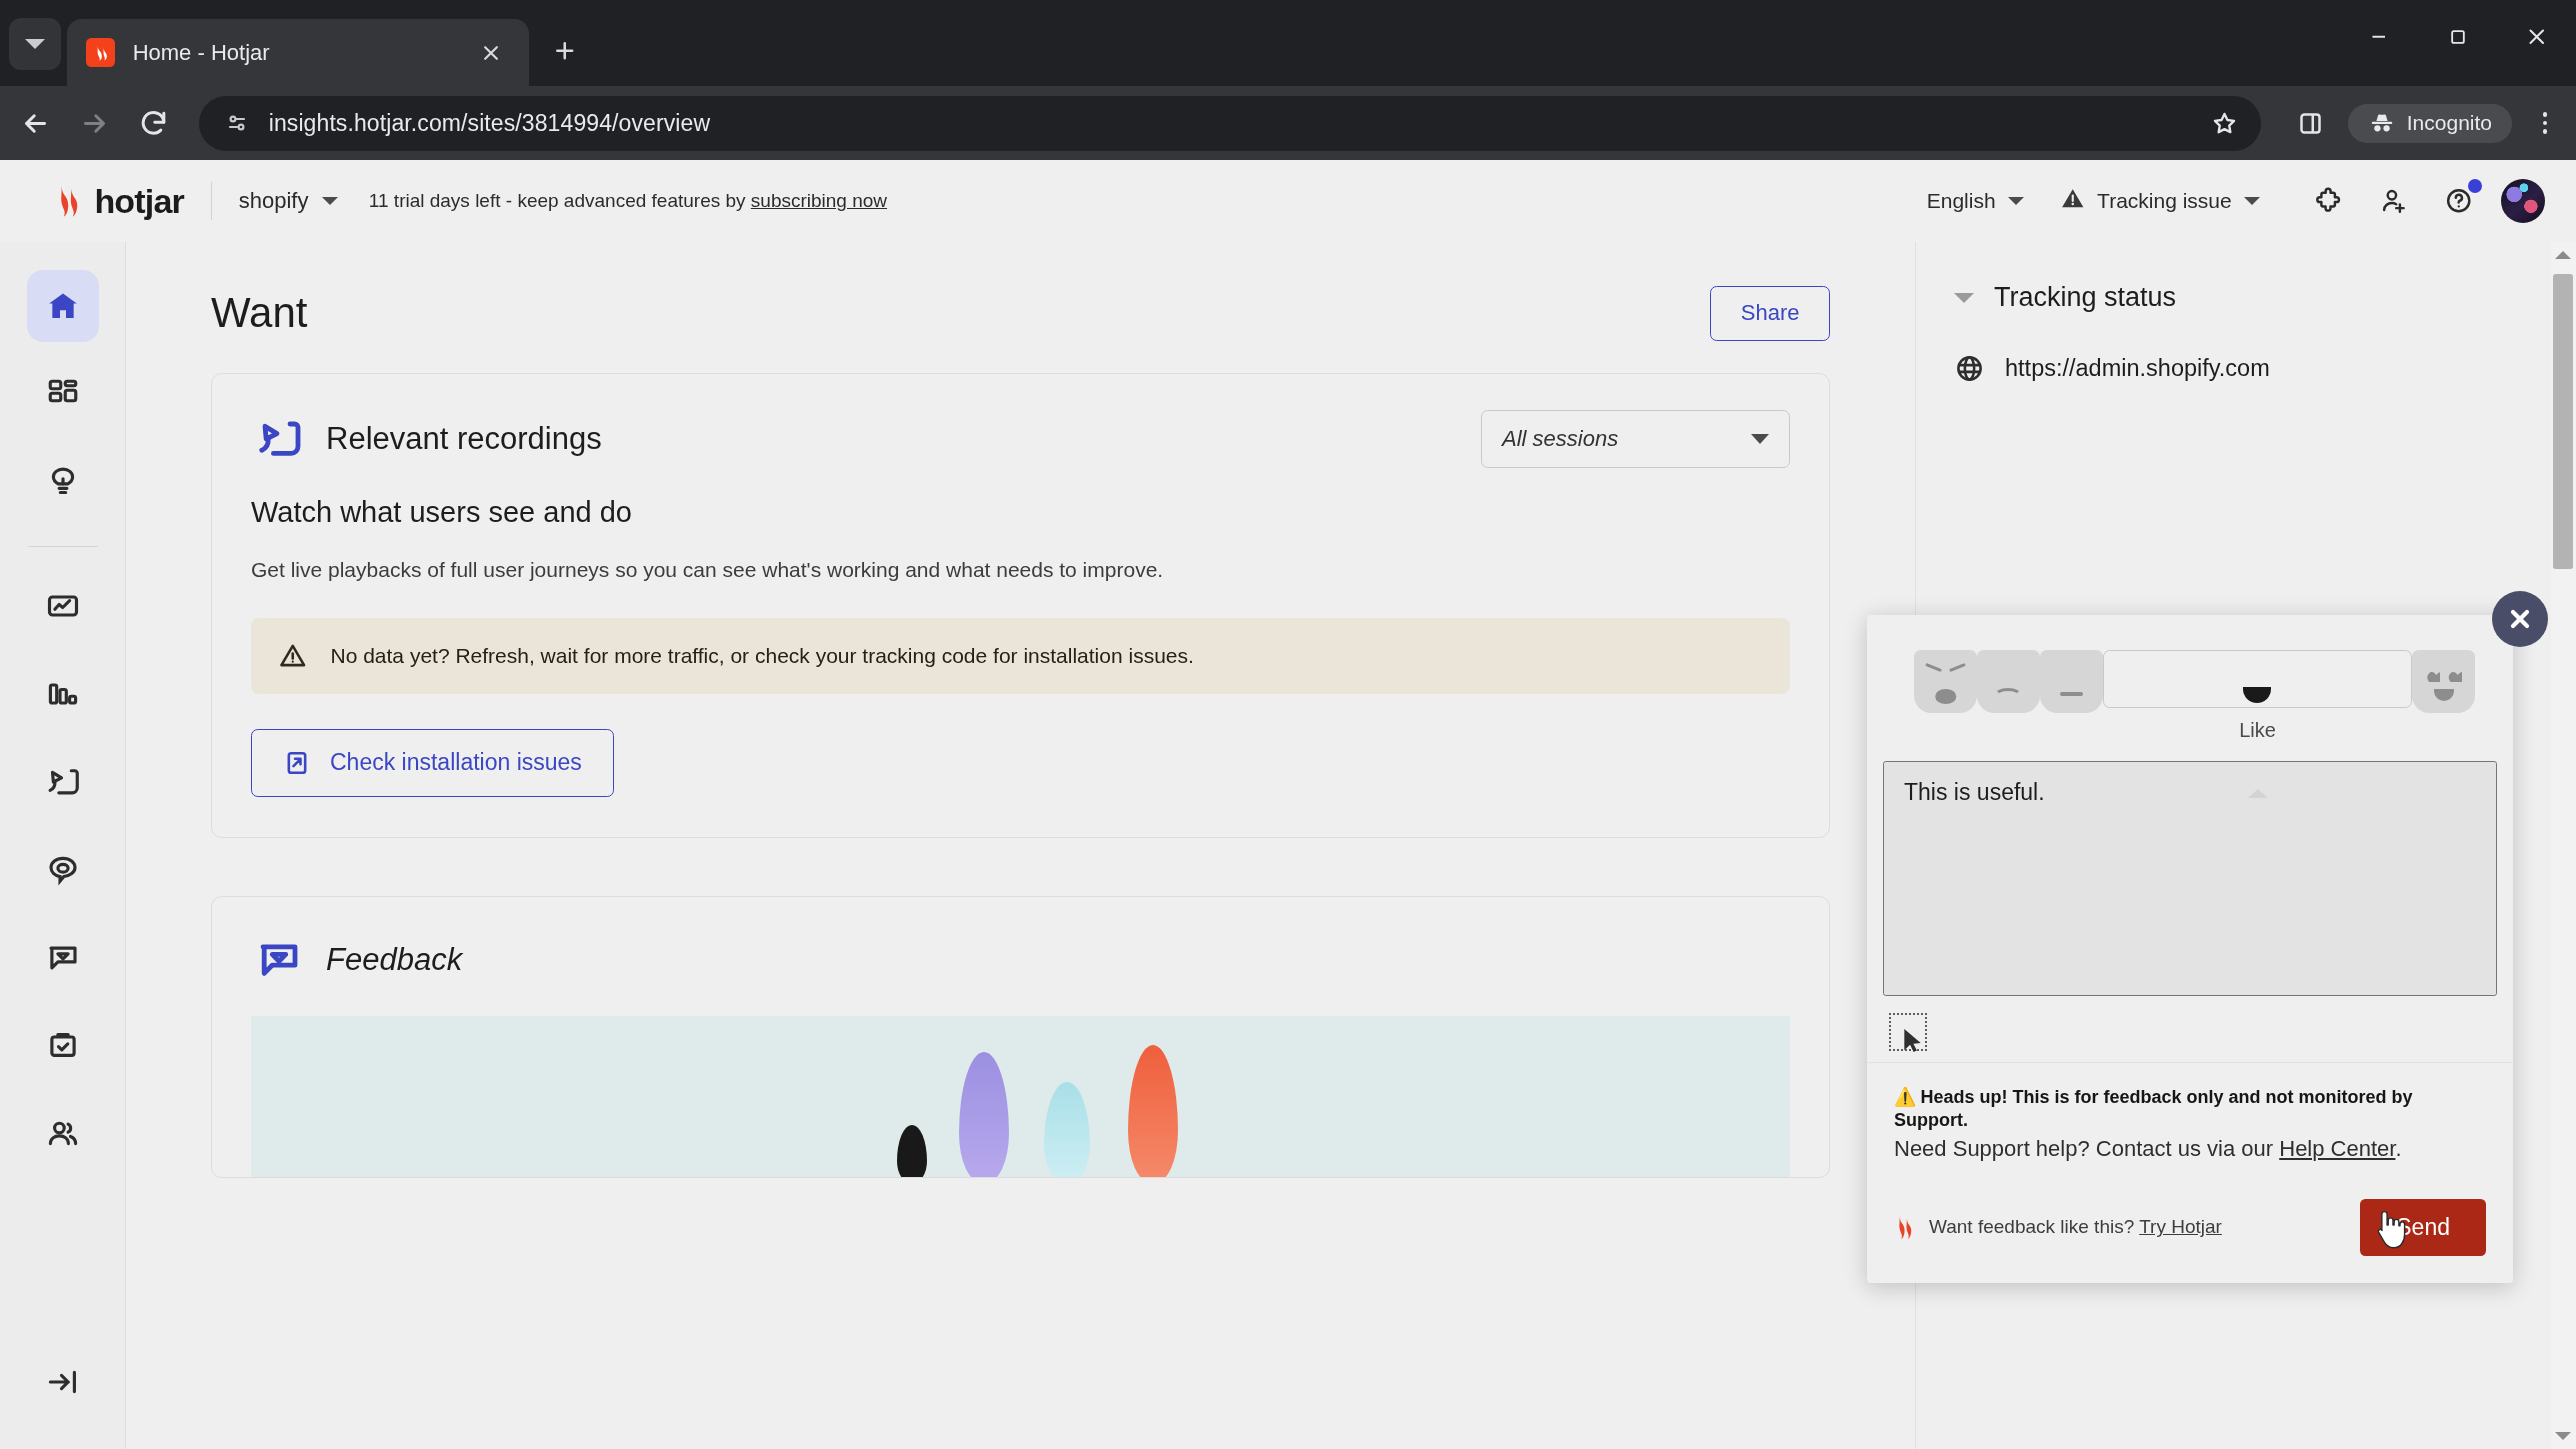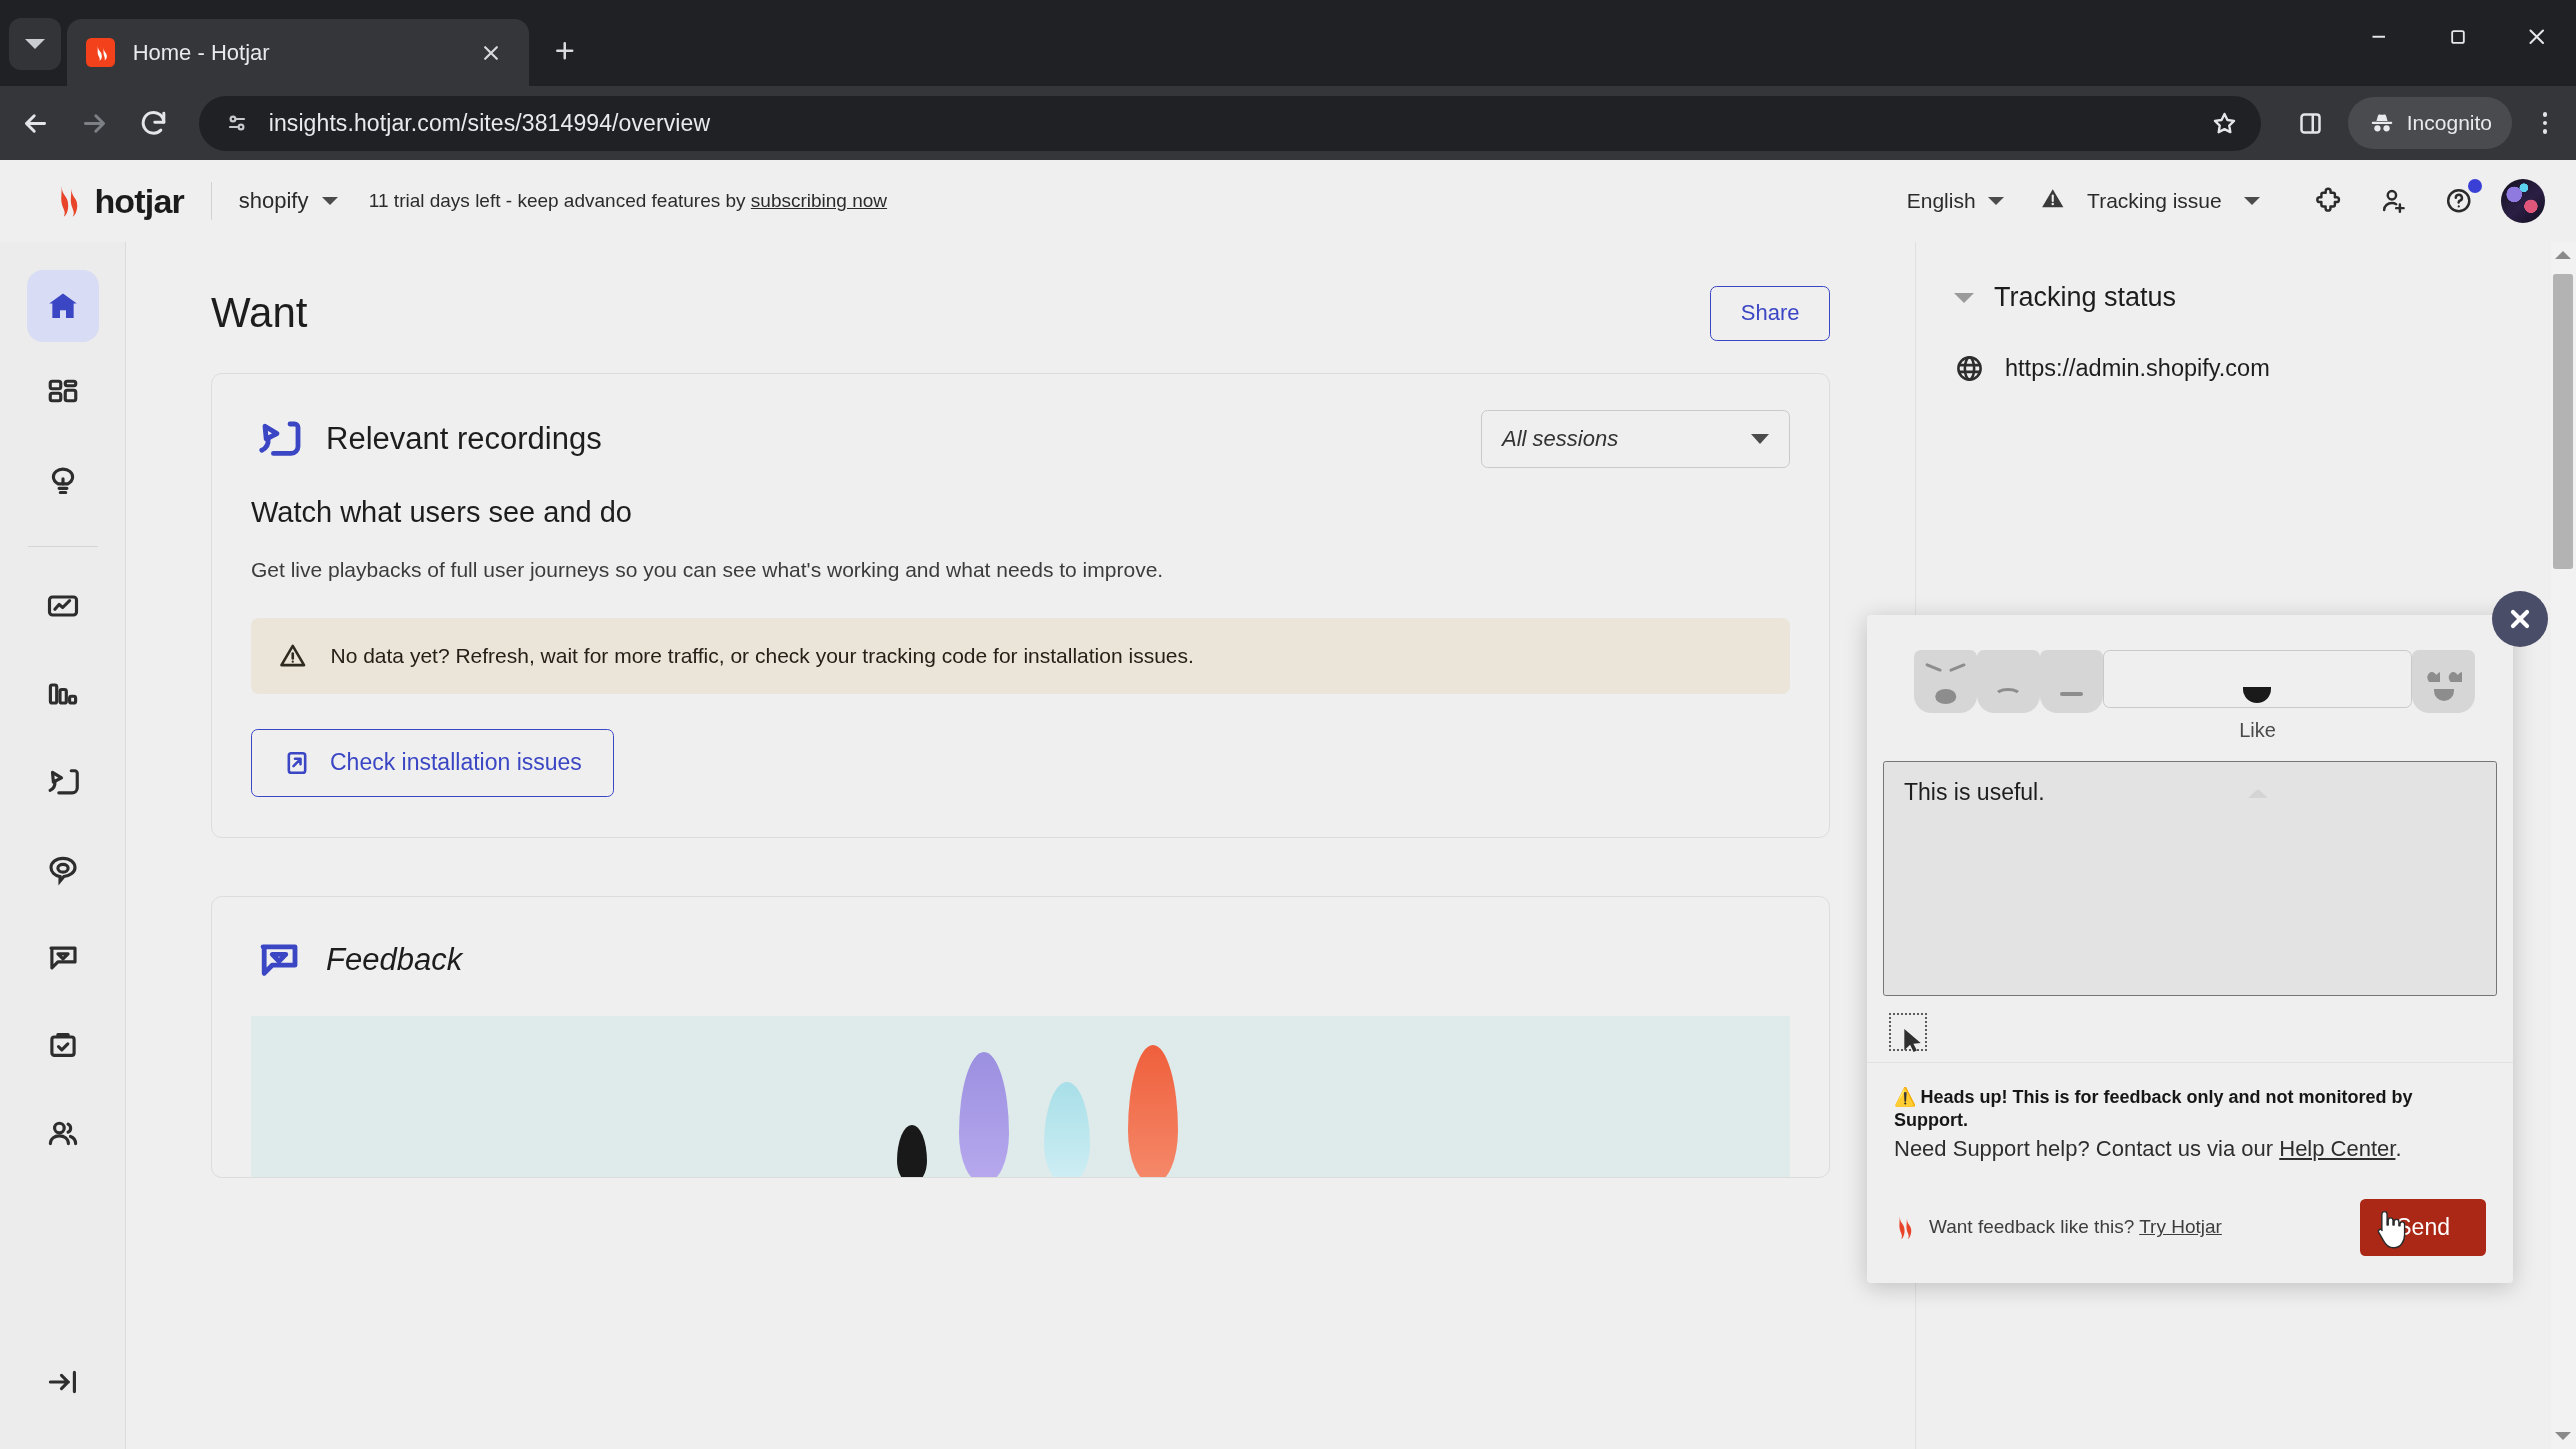--- a/index.html
+++ b/index.html
@@ -59,21 +59,21 @@
   }
   .omni-icon { width:43px;height:43px;border-radius:50%;display:flex;align-items:center;justify-content:center;cursor:pointer;}
   .omni-icon svg { width:24px;height:24px;stroke:#c7c9cd;stroke-width:2.2;fill:none;}
   .omni-url { flex:1; color:#e8eaed; font-size: 23px; margin-left: 10.7px; letter-spacing:0.1px; }
   .omni-star { width:47px;height:47px;border-radius:50%;display:flex;align-items:center;justify-content:center;cursor:pointer;}
   .omni-star svg { width:27px;height:27px;stroke:#e3e5e8;stroke-width:2.1;fill:none;}
 
   .tb-icon { width: 52px; height:52px; border-radius:50%; display:flex;align-items:center;justify-content:center; margin-left: 6.7px; cursor:pointer;}
   .tb-icon svg { width:27px;height:27px;stroke:#e3e5e8;stroke-width:2.2;fill:none;}
   .incognito {
-    height: 52px; border-radius: 28px; background:#4a4b4f; display:flex; align-items:center;
+    height: 39px; border-radius: 28px; background:#4a4b4f; display:flex; align-items:center;
     padding: 0 20px; margin-left: 12px; cursor:pointer; gap: 10.7px;
   }
   .incognito svg { width:28px;height:28px;fill:#e8eaed;}
   .incognito span { color:#e8eaed; font-size: 21px; }
   .kebab { width:50px;height:50px;border-radius:50%;display:flex;flex-direction:column;align-items:center;justify-content:center;gap:4px;margin-left:8px;cursor:pointer;}
   .kebab i { width:4.7px;height:4.7px;border-radius:50%;background:#e3e5e8;display:block;}
 
   
   .page { flex:1; background:#15803d; display:flex; flex-direction:column; position:relative; overflow:hidden; }
 
@@ -86,21 +86,21 @@
   .hj-logo .wordmark { font-size: 34px; font-weight:700; color:#1b1b1b; letter-spacing:-0.8px; }
   .hdr-div { width:0.7px; height:38px; background:#d2d2d2; margin: 0 27px; }
   .site-sel { display:flex; align-items:center; gap:13.4px; cursor:pointer; }
   .site-sel .name { font-size: 22px; color:#2a2a2a; }
   .caret { width:0;height:0;border-left:8px solid transparent;border-right:8px solid transparent;border-top:8.7px solid #4b4b4b;}
   .trial { font-size: 19px; color:#2c2c2c; margin-left: 31px; }
   .trial a { color:#2b2b2b; text-decoration: underline; }
   .hdr-right { margin-left:auto; display:flex; align-items:center; gap: 0; }
   .lang { display:flex;align-items:center;gap:12px;cursor:pointer; margin-right: 36px;}
   .lang span { font-size:21px;color:#2b2b2b;}
-  .trackpill { display:flex;align-items:center;gap:22px;cursor:pointer; margin-right: 29.5px;}
+  .trackpill { display:flex;align-items:center;gap:12px;cursor:pointer; margin-right: 29.5px;}
   .trackpill span { font-size:21px;color:#2b2b2b;}
   .warn-tri svg { width:25.5px;height:25.5px; }
   .hdr-icon { width:50px;height:50px;display:flex;align-items:center;justify-content:center;cursor:pointer;margin-left:14.8px;position:relative;}
   .hdr-icon svg { width:29.5px;height:29.5px;stroke:#2b2b2b;stroke-width:2;fill:none;}
   .hdr-dot { position:absolute; top:2.7px; right:1.3px; width:14.8px;height:14.8px;border-radius:50%;background:#3a40d6; }
   .avatar {
     width: 44px;height:44px;border-radius:50%;margin-left: 17.4px; cursor:pointer;
     background: radial-gradient(circle at 30% 35%, #8f7ae0 0 18%, transparent 19%),
                 radial-gradient(circle at 68% 62%, #e0567a 0 16%, transparent 17%),
                 radial-gradient(circle at 52% 20%, #5bd2f0 0 10%, transparent 11%),

